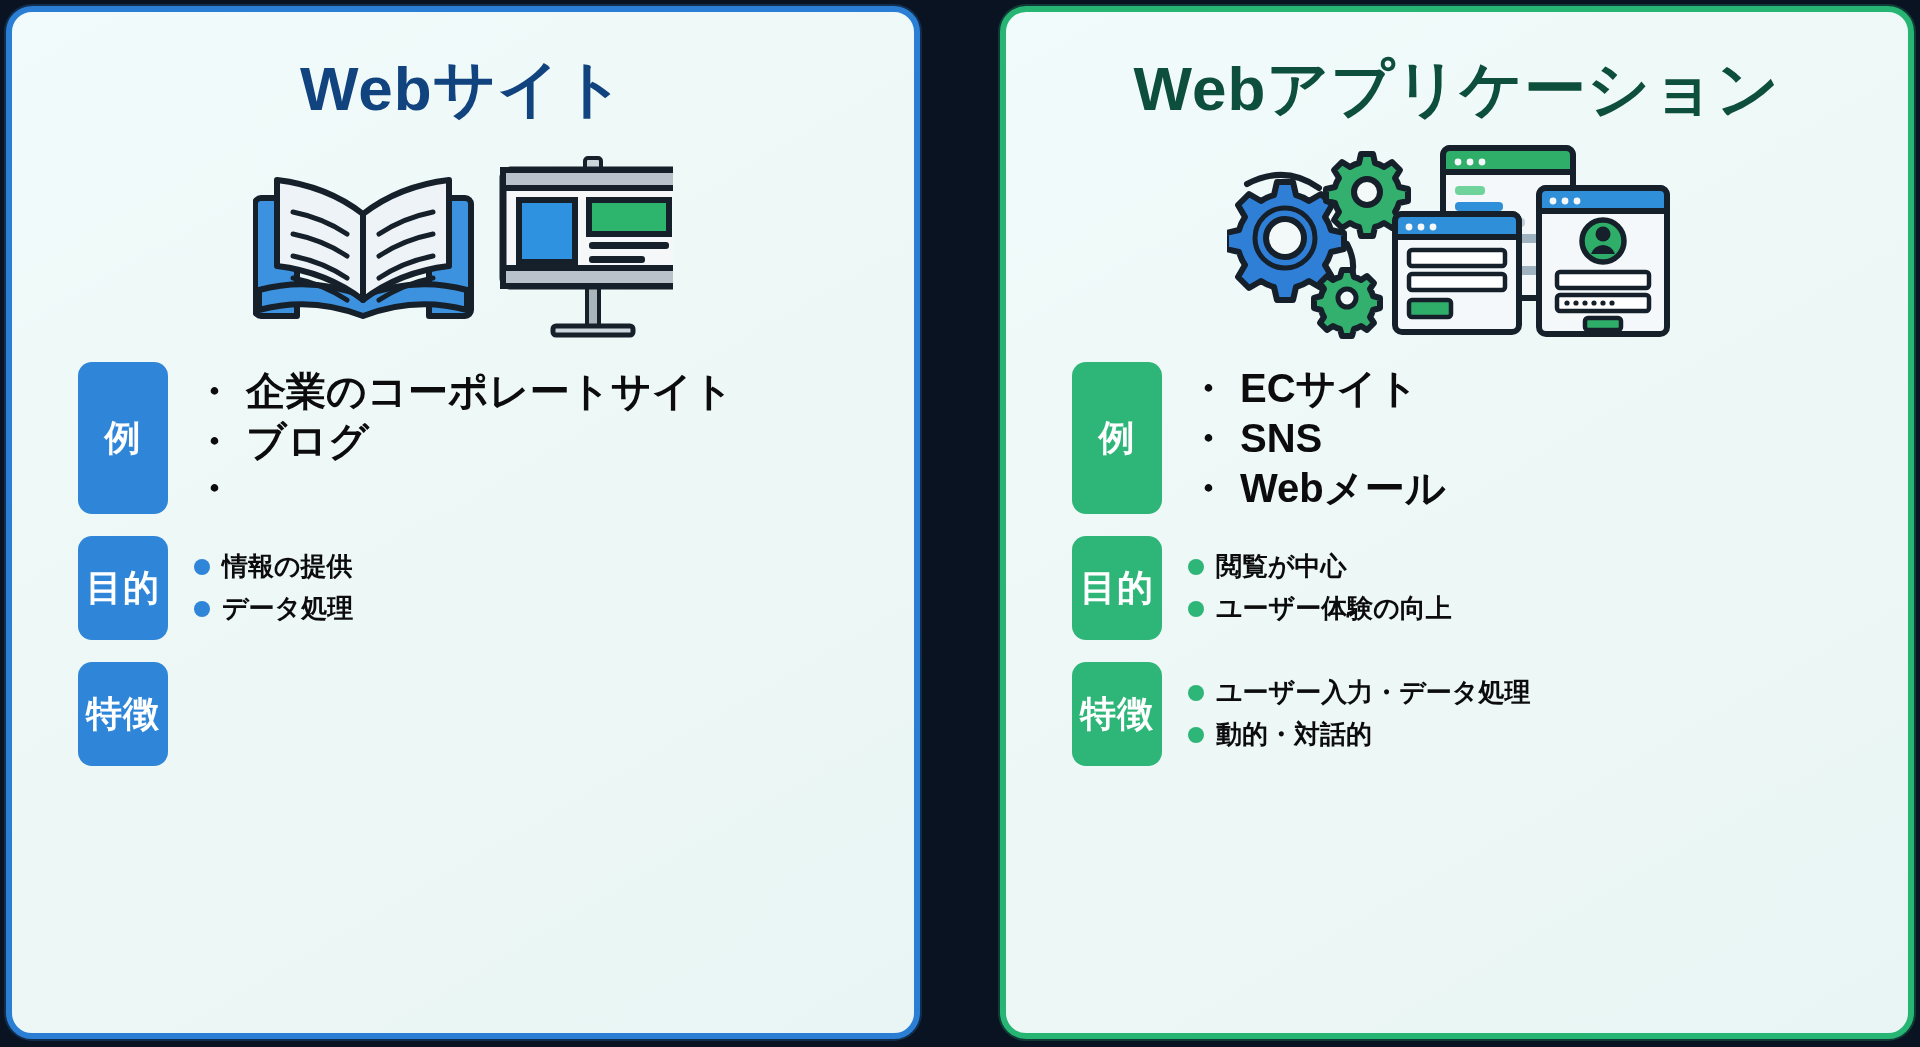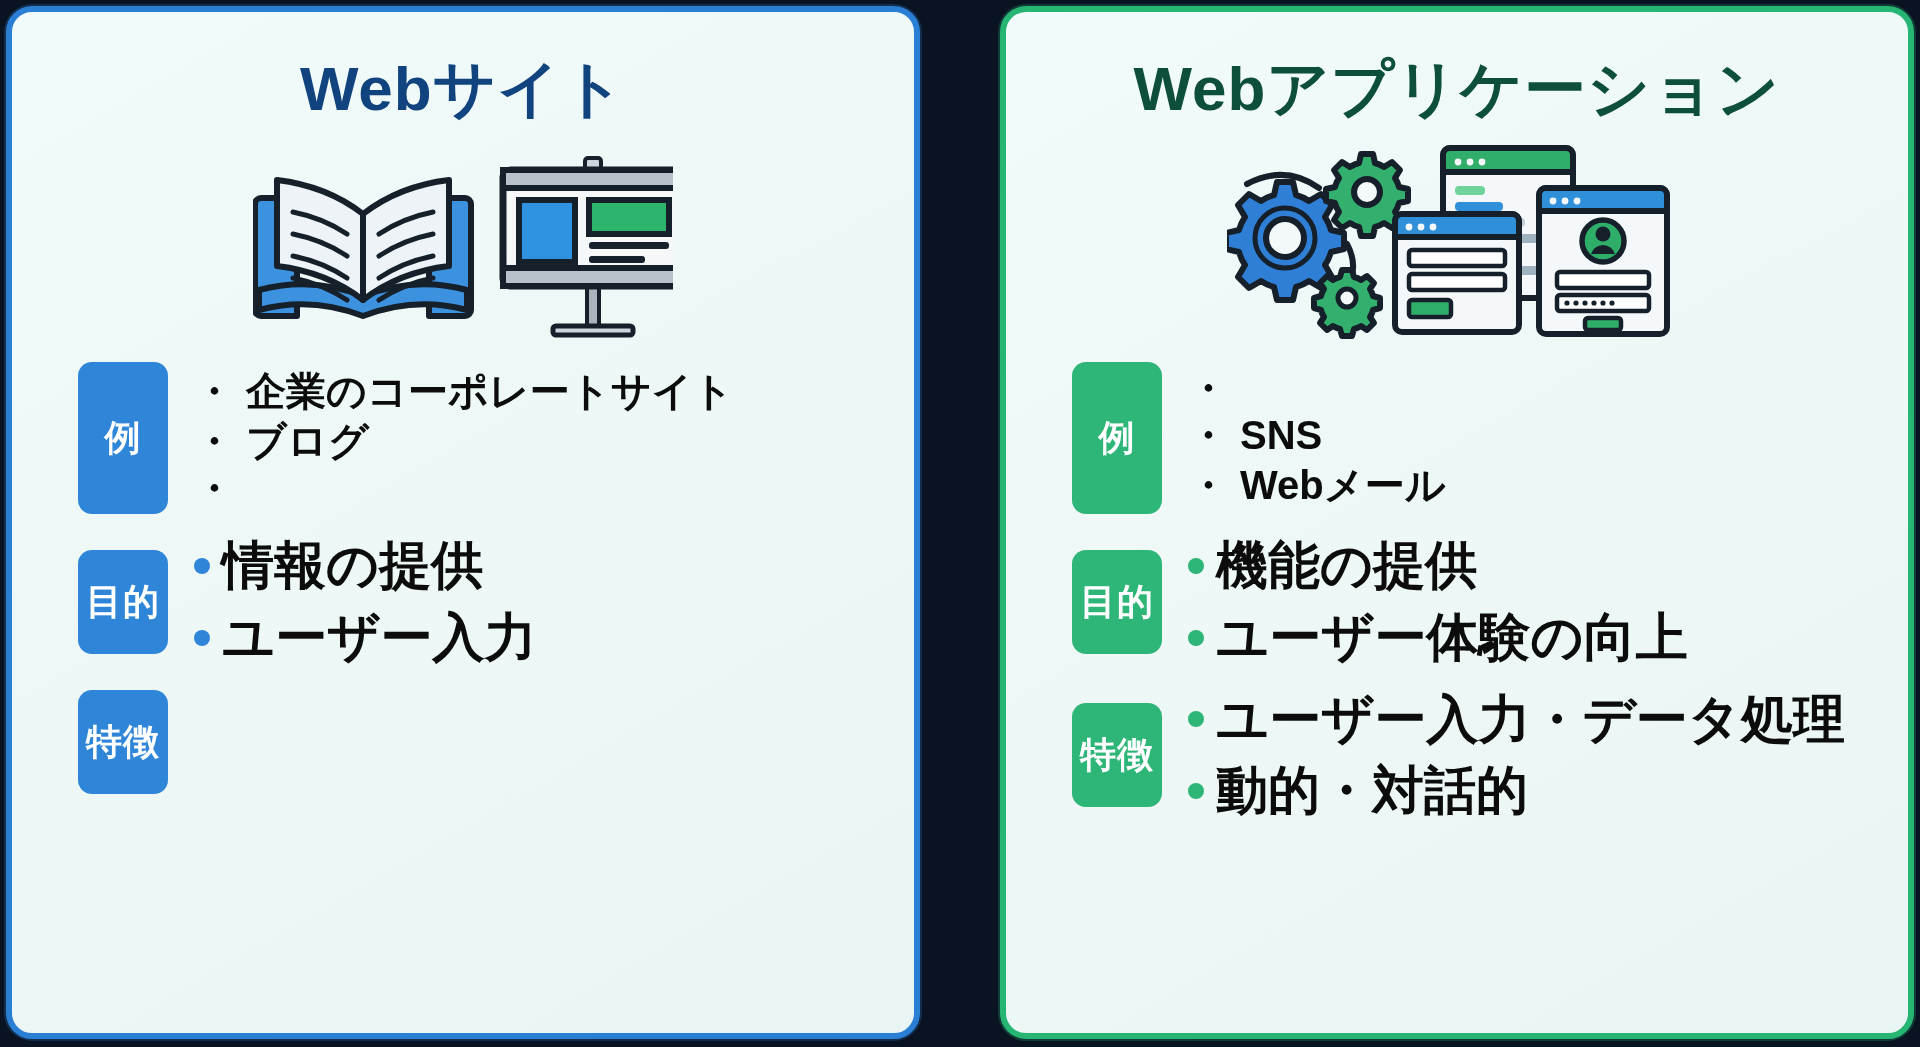--- a/index.html
+++ b/index.html
@@ -103,21 +103,21 @@
   .bullet {
     display: flex;
     align-items: center;
     gap: 12px;
     color: #0c0c0c;
     font-weight: bold;
     white-space: nowrap;
     line-height: 1.15;
   }
   .row-example .bullet { font-size: 40px; }
-  .row-purpose .bullet, .row-feature .bullet { font-size: 52px; align-items: center; }
+  .row-purpose .bullet, .row-feature .bullet { font-size: 26px; align-items: center; }
 
   .dot-char {
     font-size: 40px;
     line-height: 1;
     color: #0c0c0c;
   }
   .dot-round {
     flex: 0 0 auto;
     width: 16px;
     height: 16px;
@@ -203,21 +203,21 @@
 
       <div class="row row-purpose">
         <div class="chip">目的</div>
         <ul class="bullets">
           <li class="bullet">
             <span class="dot-round"></span>
             <span>情報の提供</span>
           </li>
           <li class="bullet">
             <span class="dot-round"></span>
-            <span>ユーザー入力</span>
+            <span>データ処理</span>
           </li>
         </ul>
       </div>
 
       <div class="row row-feature">
         <div class="chip">特徴</div>
         <ul class="bullets">
         </ul>
       </div>
 
@@ -305,38 +305,39 @@
       </svg>
     </div>
 
     <div class="rows">
 
       <div class="row row-example">
         <div class="chip">例</div>
         <ul class="bullets">
           <li class="bullet">
             <span class="dot-char">・</span>
+            <span>ECサイト</span>
           </li>
           <li class="bullet">
             <span class="dot-char">・</span>
             <span>SNS</span>
           </li>
           <li class="bullet">
             <span class="dot-char">・</span>
             <span>Webメール</span>
           </li>
         </ul>
       </div>
 
       <div class="row row-purpose">
         <div class="chip">目的</div>
         <ul class="bullets">
           <li class="bullet">
             <span class="dot-round"></span>
-            <span>機能の提供</span>
+            <span>閲覧が中心</span>
           </li>
           <li class="bullet">
             <span class="dot-round"></span>
             <span>ユーザー体験の向上</span>
           </li>
         </ul>
       </div>
 
       <div class="row row-feature">
         <div class="chip">特徴</div>

